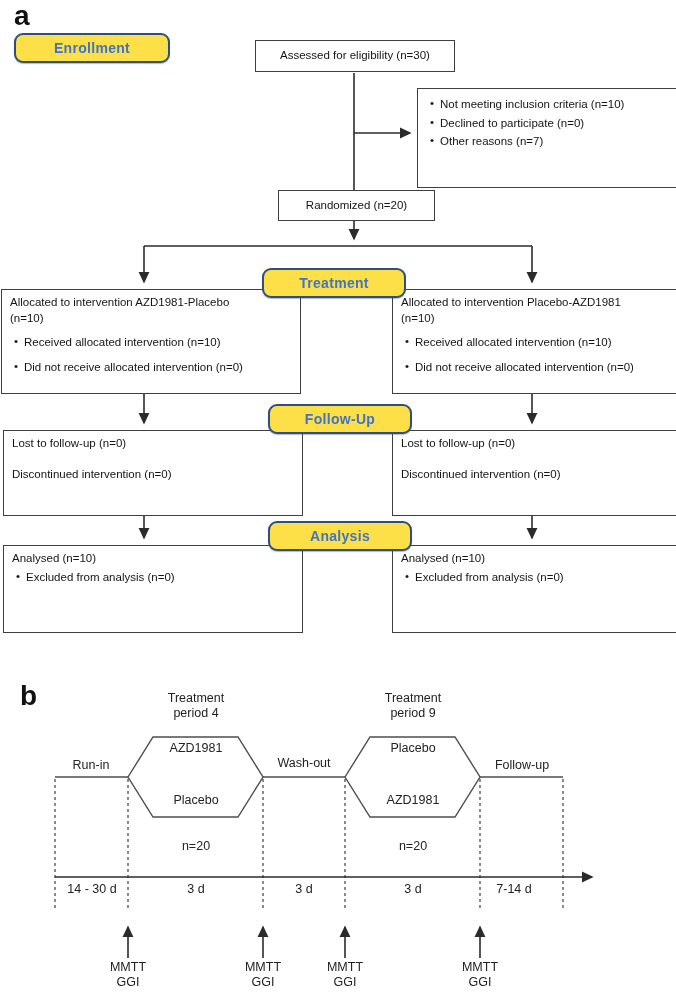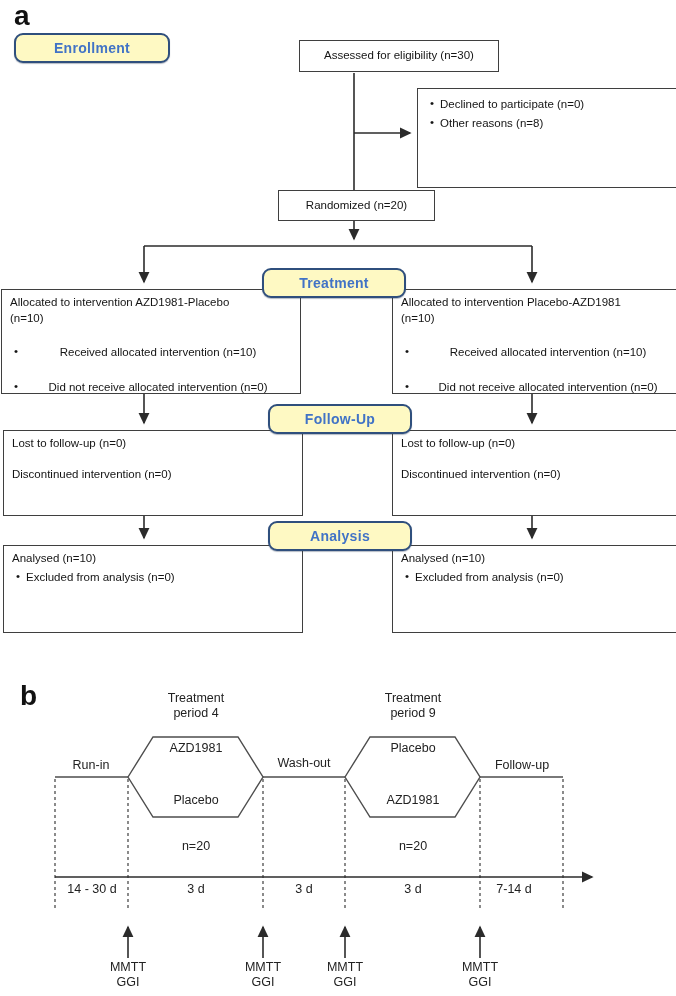--- a/index.html
+++ b/index.html
@@ -4,34 +4,34 @@
 <style>
   html,body { margin:0; padding:0; background:#ffffff; }
   #stage {
     position:relative; width:676px; height:996px; background:#ffffff;
     font-family:"Liberation Sans", sans-serif; color:#1c1c1c; overflow:hidden;
   }
   svg.layer { position:absolute; left:0; top:0; z-index:0; }
   .panel-label { position:absolute; font-weight:bold; font-size:28px; color:#111; z-index:3; }
   .badge {
     position:absolute; z-index:2; height:26px; width:140px;
-    background:#fef9c3; border:2px solid #2f4f7d; border-radius:9px;
+    background:#fde047; border:2px solid #2f4f7d; border-radius:9px;
     color:#4173c6; font-weight:bold; font-size:14px; letter-spacing:0.3px;
     display:flex; align-items:center; justify-content:center;
     box-shadow:0 1px 1px rgba(40,60,90,0.35);
   }
   .fbox {
     position:absolute; z-index:1; background:#ffffff; border:1.5px solid #3f3f3f;
     font-size:11.5px; line-height:1.35; color:#141414;
   }
   .fbox.center { display:flex; align-items:center; justify-content:center; text-align:center; }
   .pad { padding:5px 8px; }
   .bullets { margin-top:3px; }
   .bullet { position:relative; padding-left:14px; margin-top:3px; }
-  .bullet.gap { margin-top:19px;text-align:center; }
+  .bullet.gap { margin-top:9px; }
   .bullet::before { content:"\2022"; position:absolute; left:4px; top:-1px; }
   .fu-line2 { margin-top:15px; }
   .blabel { position:absolute; z-index:2; font-size:12.5px; color:#222; text-align:center; line-height:1.2; }
 </style>
 </head>
 <body>
 
 <div id="stage">
 
   <svg class="layer" width="676" height="996">
@@ -75,28 +75,29 @@
       <line x1="263" y1="958" x2="263" y2="927" marker-end="url(#arr)"></line>
       <line x1="345" y1="958" x2="345" y2="927" marker-end="url(#arr)"></line>
       <line x1="480" y1="958" x2="480" y2="927" marker-end="url(#arr)"></line>
     </g>
   </svg>
 
   <div class="panel-label" style="left:14px; top:0px;">a</div>
 
   <div class="badge" style="left:14px; top:33px; width:152px;">Enrollment</div>
 
-  <div class="fbox center" style="left:255px; top:40px; width:198px; height:30px;margin-left:44px;">
+  <div class="fbox center" style="left:255px; top:40px; width:198px; height:30px;">
     <span>Assessed for eligibility (n=30)</span>
   </div>
 
   <div class="fbox pad" style="left:417px; top:88px; width:245px; height:88px;">
     <div class="bullets">
+      <div class="bullet"><span>Not meeting inclusion criteria (n=10)</span></div>
       <div class="bullet"><span>Declined to participate (n=0)</span></div>
-      <div class="bullet"><span>Other reasons (n=8)</span></div>
+      <div class="bullet"><span>Other reasons (n=7)</span></div>
     </div>
   </div>
 
   <div class="fbox center" style="left:278px; top:190px; width:155px; height:29px;">
     <span>Randomized (n=20)</span>
   </div>
 
   <div class="badge" style="left:262px; top:268px;">Treatment</div>
 
   <div class="fbox pad" style="left:1px; top:289px; width:282px; height:93px;">

